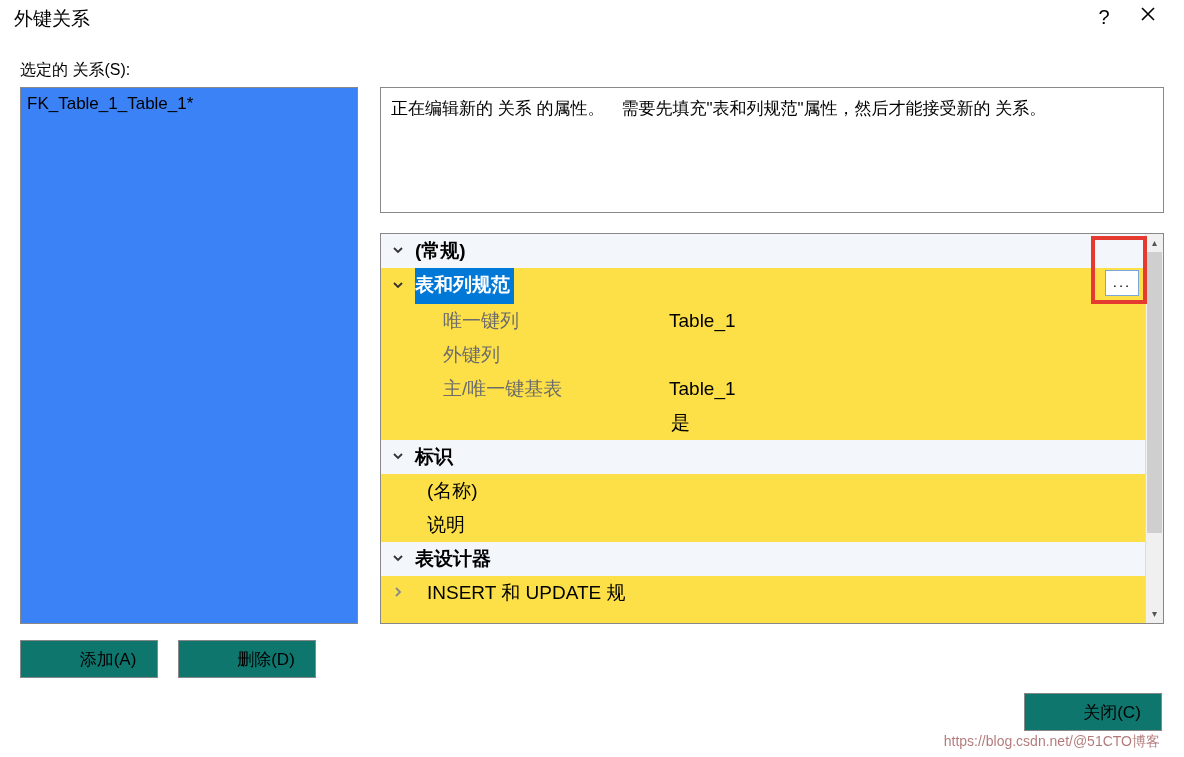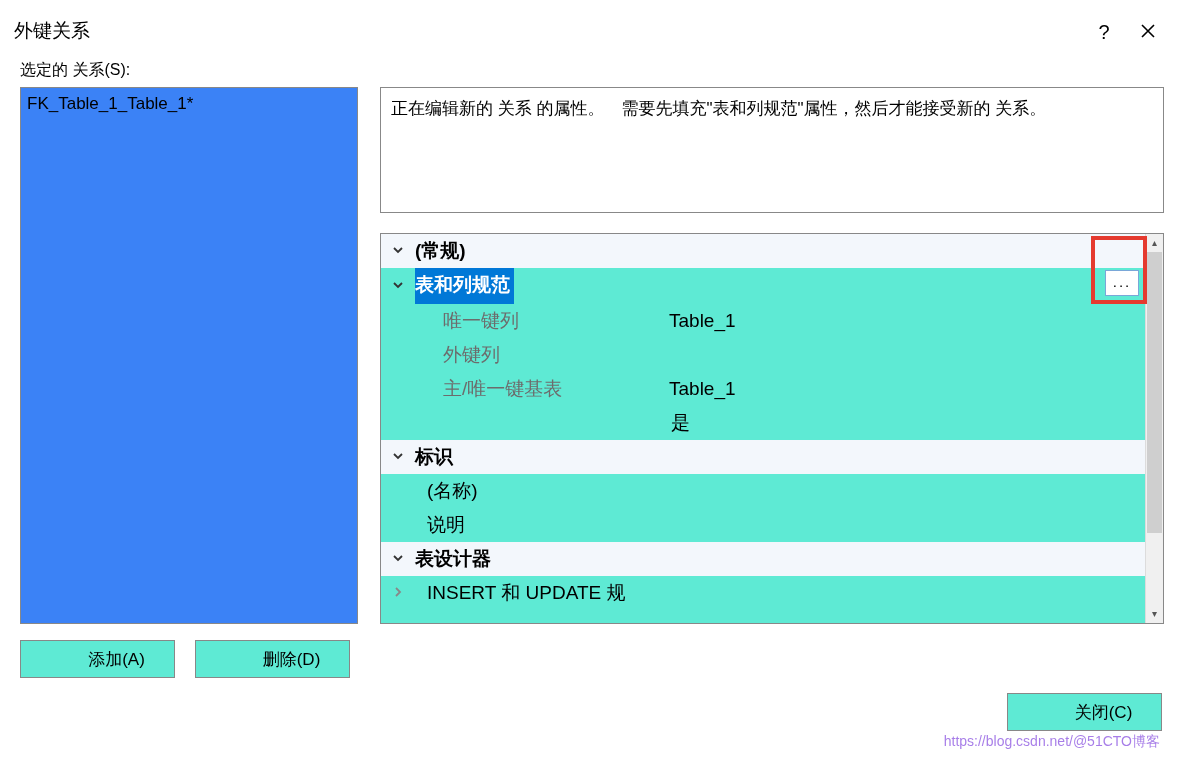--- a/index.html
+++ b/index.html
@@ -9,21 +9,21 @@
     font-size: 15px;
     background: #fff;
     color: #000;
     width: 1184px;
     height: 757px;
     overflow: hidden;
     position: relative;
   }
   .titlebar {
     display: flex;
-    align-items: flex-end;
+    align-items: flex-start;
     padding: 6px 14px 8px 14px;
     height: 52px;
   }
   .titlebar .title {
     font-size: 19px;
     flex: 1;
   }
   .titlebar .help-icon, .titlebar .close-icon {
     width: 44px;
     text-align: center;
@@ -63,21 +63,21 @@
     border: 1px solid #888;
     background: #fff;
     padding: 8px 10px;
     font-size: 17px;
     height: 126px;
     line-height: 1.55;
   }
   .prop-grid-wrap {
     margin-top: 20px;
     border: 1px solid #888;
-    background: #5eead4;
+    background: #fde047;
     height: 391px;
     position: relative;
     display: flex;
   }
   .prop-grid {
     flex: 1;
     overflow: hidden;
     font-size: 19px;
   }
   .prop-row {
@@ -166,40 +166,40 @@
     height: 68px;
     border: 4px solid #e53a2f;
     pointer-events: none;
   }
   .button-row {
     display: flex;
     gap: 20px;
     margin-top: 16px;
   }
   .btn {
-    width: 155px;
+    width: 138px;
     height: 38px;
     border: 1px solid #888;
-    background: #5eead4;
+    background: #0f766e;
     font-size: 17px;
     font-family: inherit;
     cursor: pointer;
     text-align: center;
     padding-left: 44px;
   }
   .close-btn-wrap {
     position: absolute;
     right: 22px;
     bottom: 26px;
   }
   .watermark {
     position: absolute;
     right: 24px;
     bottom: 6px;
-    color: #6d28d9;
+    color: #7f1d1d;
     font-size: 14px;
     opacity: 0.6;
   }
 </style>
 </head>
 <body>
 
 <div class="titlebar">
   <div class="title">外键关系</div>
   <div class="help-icon">?</div>

